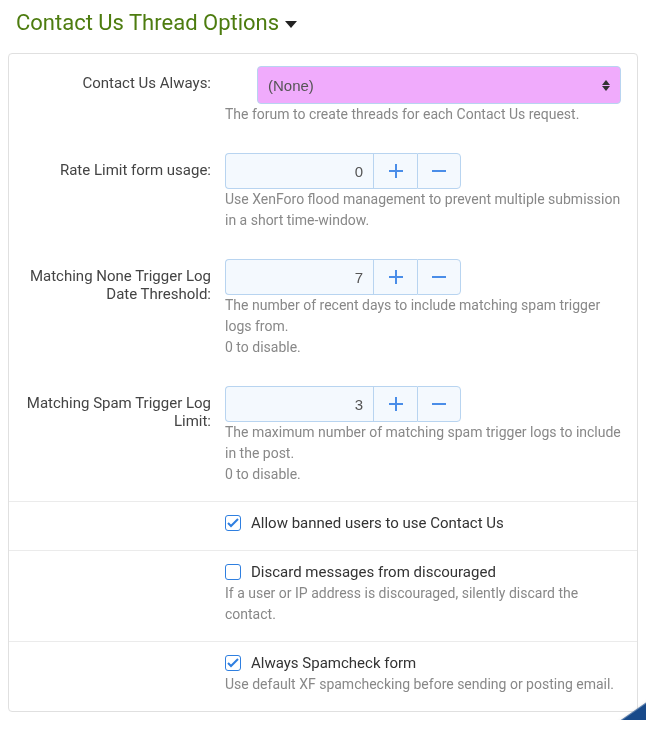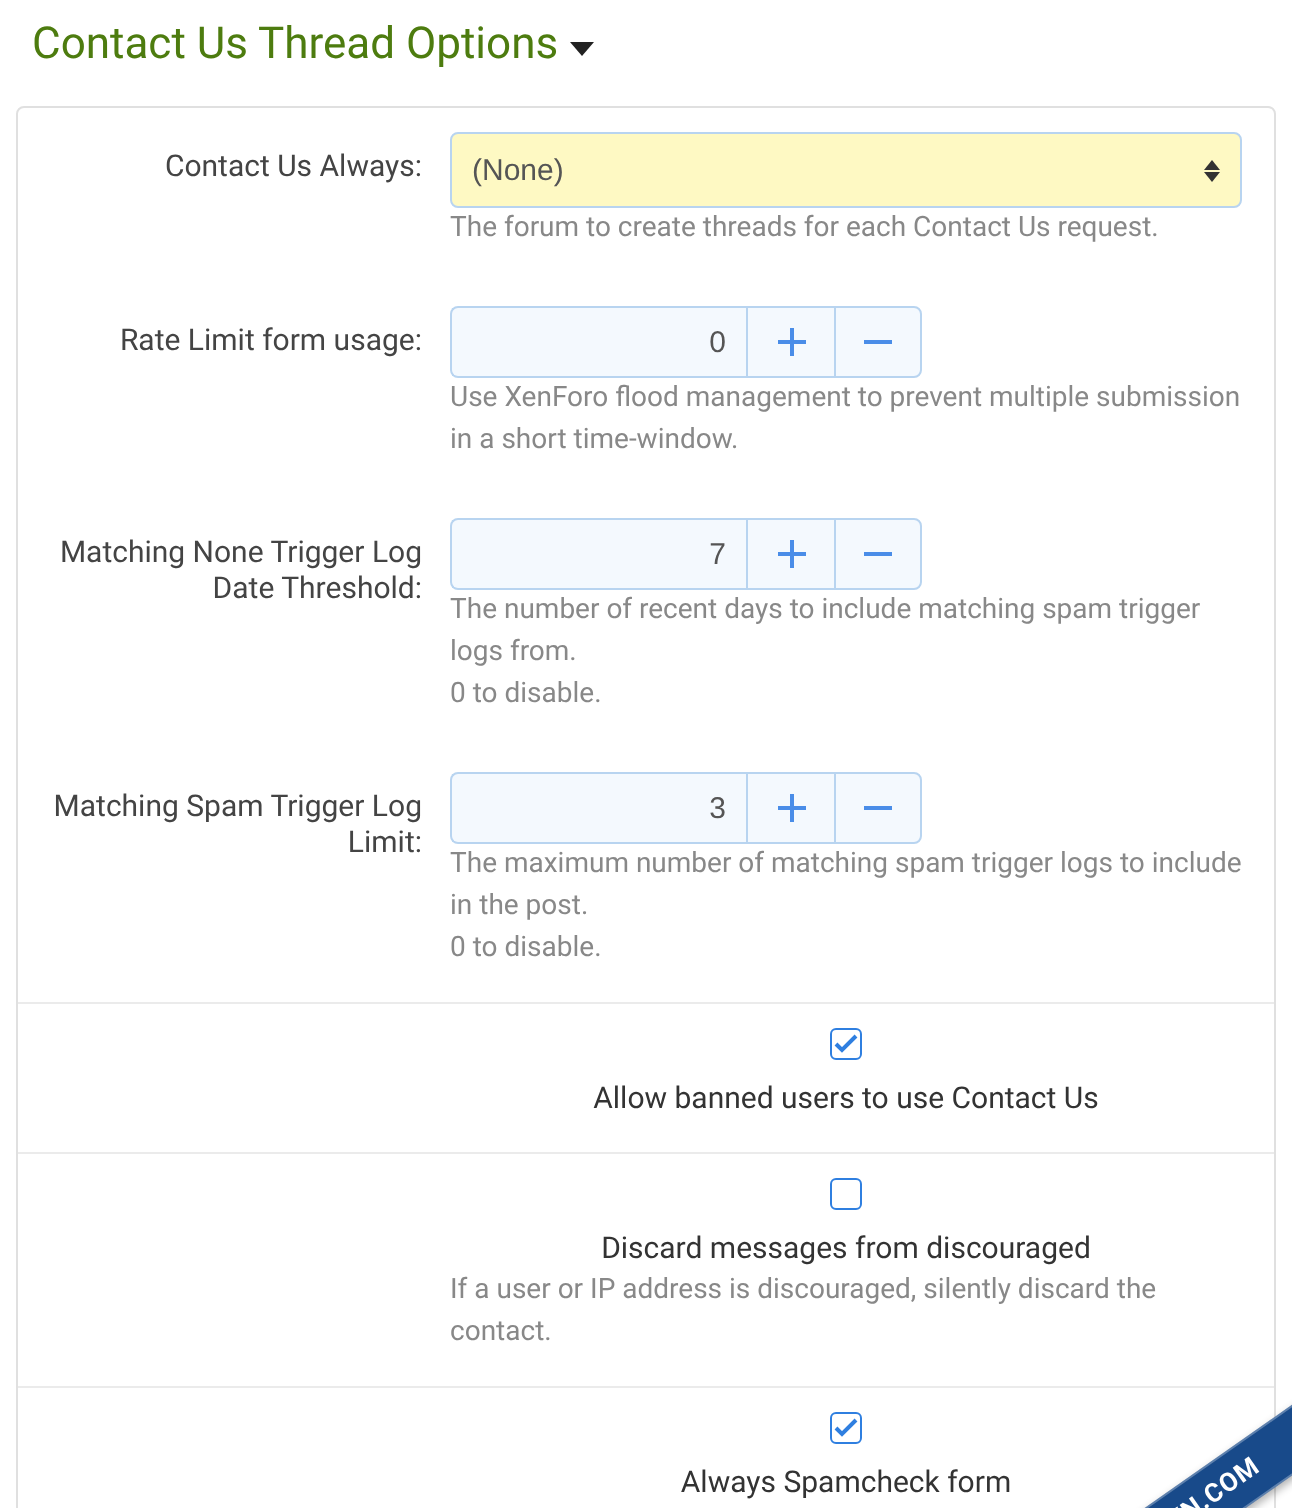--- a/index.html
+++ b/index.html
@@ -3,37 +3,37 @@
 <meta charset="utf-8">
 <style>
 * { box-sizing: border-box; margin: 0; padding: 0; }
 body { font-family: -apple-system, BlinkMacSystemFont, "Segoe UI", Roboto, Arial, sans-serif; font-size: 15px; color: #333; background: #fff; width: 646px; }
 .page-title { padding: 10px 16px; font-size: 22px; font-weight: 400; color: #4d7c0f; display: flex; align-items: center; gap: 6px; }
 .page-title .caret { width: 0; height: 0; border-left: 6px solid transparent; border-right: 6px solid transparent; border-top: 7px solid #222; margin-top: 4px; }
 .panel { margin: 8px; border: 1px solid #e0e0e0; border-radius: 4px; background: #fff; }
 .form-row { display: flex; padding: 12px 16px 16px; }
 .label-col { width: 200px; text-align: right; padding-right: 14px; padding-top: 8px; color: #444; }
 .field-col { flex: 1; }
-.select-wrap { display: flex; align-items: center; border: 1px solid #b8d4f0; border-radius: 4px; background: #fef9c3; height: 38px; padding: 0 10px; cursor: pointer; }
+.select-wrap { display: flex; align-items: center; border: 1px solid #b8d4f0; border-radius: 4px; background: #f0abfc; height: 38px; padding: 0 10px; cursor: pointer; margin-left: 32px; }
 .select-wrap select { flex: 1; border: none; background: transparent; font-size: 15px; color: #555; appearance: none; outline: none; cursor: pointer; }
 .select-arrows { display: flex; flex-direction: column; gap: 1px; }
 .arrow-up, .arrow-down { width: 0; height: 0; border-left: 4px solid transparent; border-right: 4px solid transparent; }
 .arrow-up { border-bottom: 5px solid #333; }
 .arrow-down { border-top: 5px solid #333; }
 .helper { margin-top: 0; color: #888; font-size: 14px; line-height: 1.5; }
 .stepper { display: flex; }
 .stepper input { width: 148px; height: 36px; border: 1px solid #b8d4f0; border-right: none; border-radius: 4px 0 0 4px; background: #f4f9fe; text-align: right; padding: 0 10px; font-size: 15px; color: #555; outline: none; }
 .stepper button { width: 44px; height: 36px; border: 1px solid #b8d4f0; background: #f4f9fe; cursor: pointer; display: flex; align-items: center; justify-content: center; color: #4a8de8; font-weight: bold; }
 .stepper button.plus { border-right: none; border-radius: 0; }
 .stepper button.minus { border-radius: 0 4px 4px 0; }
 .stepper svg { width: 14px; height: 14px; }
 .form-row.nolabel { padding-left: 0; }
 .form-row.nolabel .label-col { width: 216px; }
 .sep { border-top: 1px solid #ebebeb; }
-.checkbox-row { display: flex; align-items: center; gap: 10px; padding: 0 0 2px 0; flex-direction: column; }
+.checkbox-row { display: flex; align-items: center; gap: 10px; padding: 0 0 2px 0; }
 .checkbox-row .cb { width: 16px; height: 16px; border: 1.5px solid #2f7fe0; border-radius: 3px; display: flex; align-items: center; justify-content: center; background: #fff; flex-shrink: 0; }
 .checkbox-row .cb svg { width: 12px; height: 12px; }
 .checkbox-row span { color: #333; }
 .ribbon { position: absolute; right: -2px; top: 680px; width: 160px; pointer-events: none; }
 .ribbon-band { transform: rotate(-35deg); transform-origin: right top; background: #184a8a; color: #fff; padding: 6px 0; text-align: center; font-weight: bold; font-size: 13px; letter-spacing: 0.5px; width: 220px; margin-left: -30px; box-shadow: 0 2px 4px rgba(0,0,0,0.3); border-top: 1px solid rgba(255,255,255,0.3); border-bottom: 1px solid rgba(255,255,255,0.3); }
 .wrap { position: relative; width: 646px; overflow: hidden; }
 </style>
 </head>
 <body>
 <div class="wrap">

